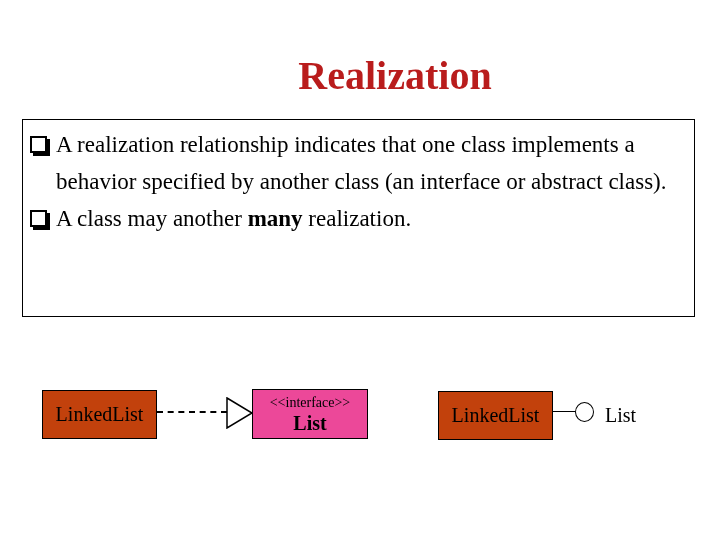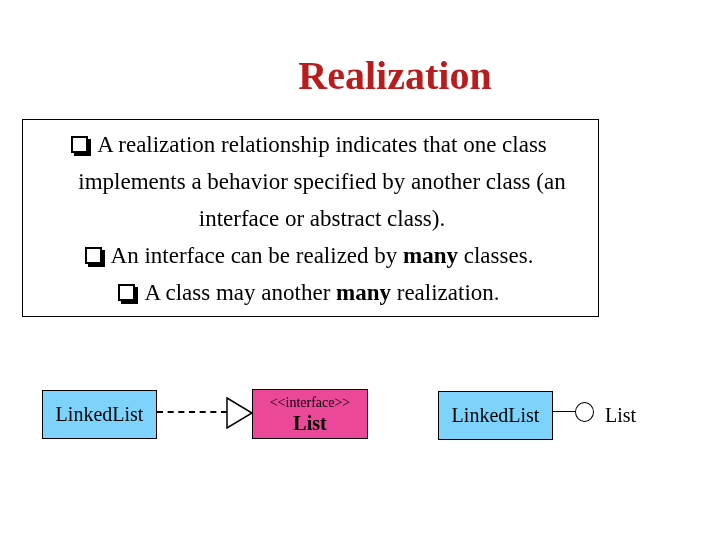--- a/index.html
+++ b/index.html
@@ -25,26 +25,25 @@
     text-align: center;
     font-size: 40px;
     font-weight: bold;
     line-height: 44px;
   }
   
   .textbox {
     position: absolute;
     left: 22px;
     top: 119px;
-    width: 577px;
+    width: 673px;
     height: 198px;
     border: 1.5px solid #000000;
     box-sizing: border-box;
     padding: 6px 10px 0 7px;
-    text-align: center;
   }
   .bline {
     font-size: 23px;
     line-height: 37px;
     padding-left: 26px;
     text-indent: -26px;
   }
   .bullet-sq {
     display: inline-block;
     width: 13px;
@@ -55,21 +54,21 @@
     margin-right: 9px;
     vertical-align: -1px;
     text-indent: 0;
   }
   .b { font-weight: bold; }
   
   .classbox {
     position: absolute;
     border: 1.5px solid #000000;
     box-sizing: border-box;
-    background: #7dd3fc;
+    background: #c2410c;
     display: flex;
     align-items: center;
     justify-content: center;
     font-size: 20px;
   }
   #class-a { left: 42px;  top: 390px; width: 115px; height: 49px; }
   #class-c { left: 438px; top: 391px; width: 115px; height: 49px; }
   .ifacebox {
     position: absolute;
     left: 252px; top: 389px; width: 116px; height: 50px;
@@ -116,21 +115,20 @@
 </style>
 </head>
 <body>
 
 <div id="slide" style="background: rgb(255, 255, 255); color: rgb(0, 0, 0);">
 
   <div class="title" style="color: #b91c1c; padding-left: 35px;">Realization</div>
 
   <div class="textbox">
     <div class="bline"><span class="bullet-sq"></span><span>A realization relationship indicates that one class implements a behavior specified by another class (an interface or abstract class).</span></div>
-    <div class="bline"><span class="bullet-sq"></span><span>An interface can be realized by </span><span class="b">many</span><span> classes.</span></div>
     <div class="bline"><span class="bullet-sq"></span><span>A class may another </span><span class="b">many</span><span> realization.</span></div>
   </div>
 
   <div class="classbox" id="class-a">
     <span>LinkedList</span>
   </div>
 
   <div class="dashed-line"></div>
 
   <svg class="arrowhead" width="28" height="32" viewBox="0 0 28 32">

